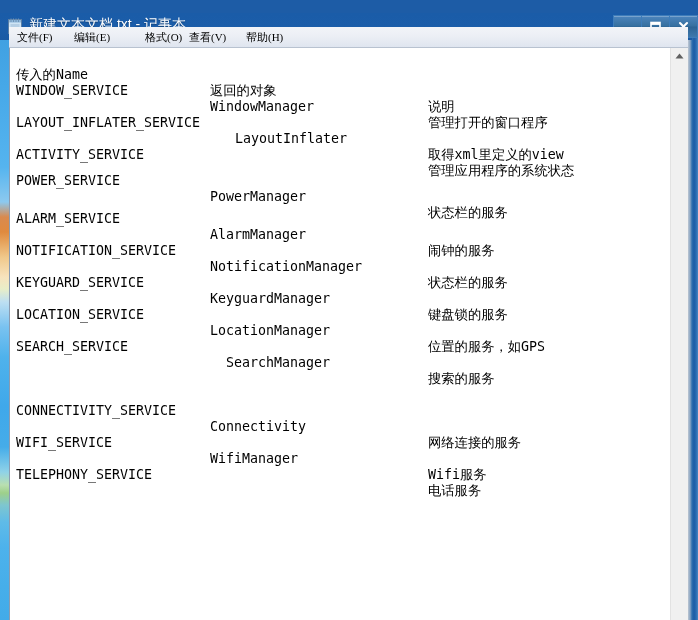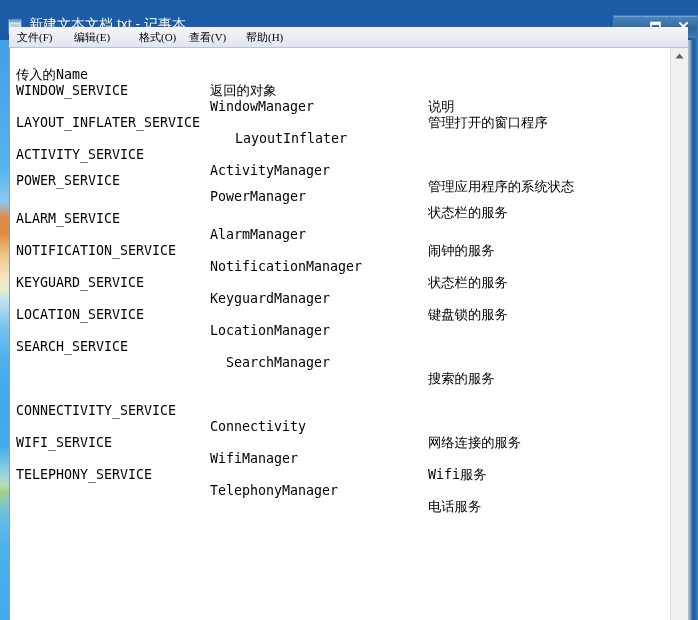--- a/index.html
+++ b/index.html
@@ -170,21 +170,21 @@
           <line x1="10" y1="7" x2="17" y2="14"></line>
           <line x1="17" y1="7" x2="10" y2="14"></line>
         </g>
       </svg>
     </div>
   </div>
 
   <div id="menubar">
     <div class="menu-item" style="left:2px">文件(F)</div>
     <div class="menu-item" style="left:59px">编辑(E)</div>
-    <div class="menu-item" style="left:124px">格式(O)</div>
+    <div class="menu-item" style="left:130px">格式(O)</div>
     <div class="menu-item" style="left:174px">查看(V)</div>
     <div class="menu-item" style="left:231px">帮助(H)</div>
   </div>
 
   <div id="client">
 
     <div id="textarea">
 
       <div class="row" style="top:3px">
         <span class="col-a">传入的Name</span>
@@ -194,25 +194,25 @@
 
       <div class="row" style="top:19px">
         <span class="col-a">WINDOW_SERVICE</span>
         <span class="col-b" style="left:200px">WindowManager</span>
         <span class="col-c">管理打开的窗口程序</span>
       </div>
 
       <div class="row" style="top:51px">
         <span class="col-a">LAYOUT_INFLATER_SERVICE</span>
         <span class="col-b" style="left:225px">LayoutInflater</span>
+        <span class="col-c">取得xml里定义的view</span>
       </div>
 
       <div class="row" style="top:83px">
         <span class="col-a">ACTIVITY_SERVICE</span>
-        <span class="col-b" style="left:200px">ActivityManager</span>
         <span class="col-c">管理应用程序的系统状态</span>
       </div>
 
       <div class="row" style="top:109px">
         <span class="col-a">POWER_SERVICE</span>
         <span class="col-b" style="left:200px">PowerManager</span>
         <span class="col-c">状态栏的服务</span>
       </div>
 
       <div class="row" style="top:147px">
@@ -229,20 +229,21 @@
 
       <div class="row" style="top:179px">
         <span class="col-a">NOTIFICATION_SERVICE</span>
         <span class="col-b" style="left:200px">NotificationManager</span>
         <span class="col-c">状态栏的服务</span>
       </div>
 
       <div class="row" style="top:243px">
         <span class="col-a">LOCATION_SERVICE</span>
         <span class="col-b" style="left:200px">LocationManager</span>
+        <span class="col-c">位置的服务，如GPS</span>
       </div>
 
       <div class="row" style="top:275px">
         <span class="col-a">SEARCH_SERVICE</span>
         <span class="col-b" style="left:216px">SearchManager</span>
         <span class="col-c">搜索的服务</span>
       </div>
 
 
       <div class="row" style="top:339px">
@@ -252,21 +253,20 @@
       </div>
 
       <div class="row" style="top:371px">
         <span class="col-a">WIFI_SERVICE</span>
         <span class="col-b" style="left:200px">WifiManager</span>
         <span class="col-c">Wifi服务</span>
       </div>
 
       <div class="row" style="top:403px">
         <span class="col-a">TELEPHONY_SERVICE</span>
-        <span class="col-b" style="left:200px">TelephonyManager</span>
         <span class="col-c">电话服务</span>
       </div>
 
     </div>
 
     <div id="scrollbar">
       <div id="sb-up">
         <span>
           <svg width="9" height="6" viewBox="0 0 9 6">
             <polygon points="4.5,0.5 8.5,5.5 0.5,5.5" fill="#606060"></polygon>

